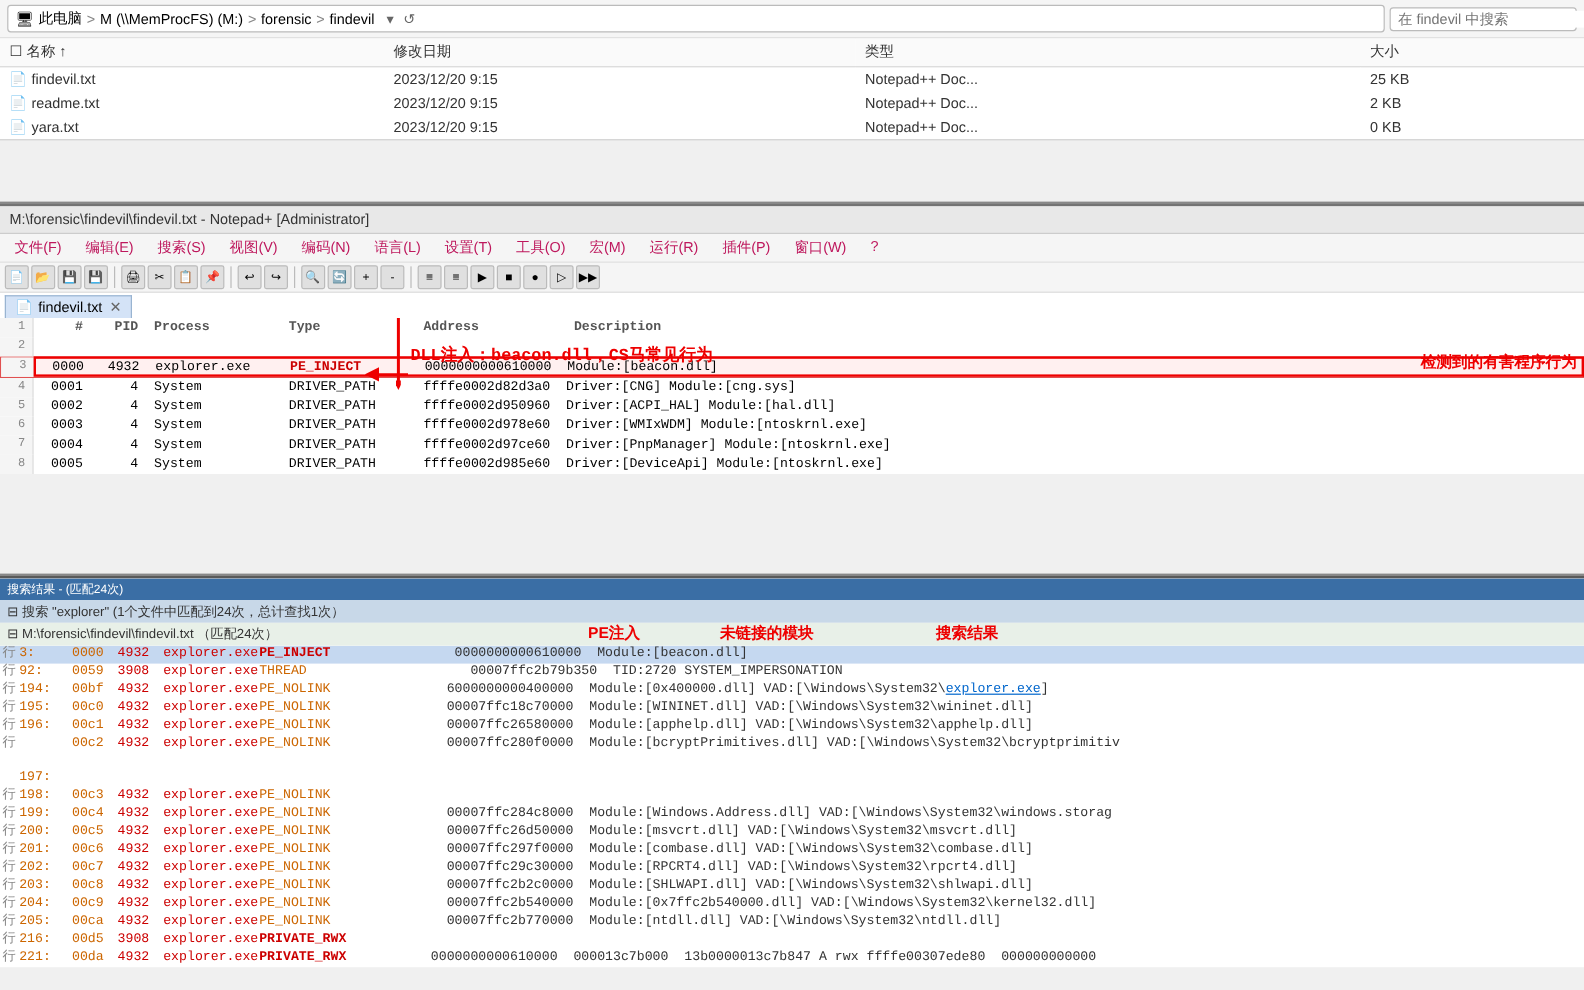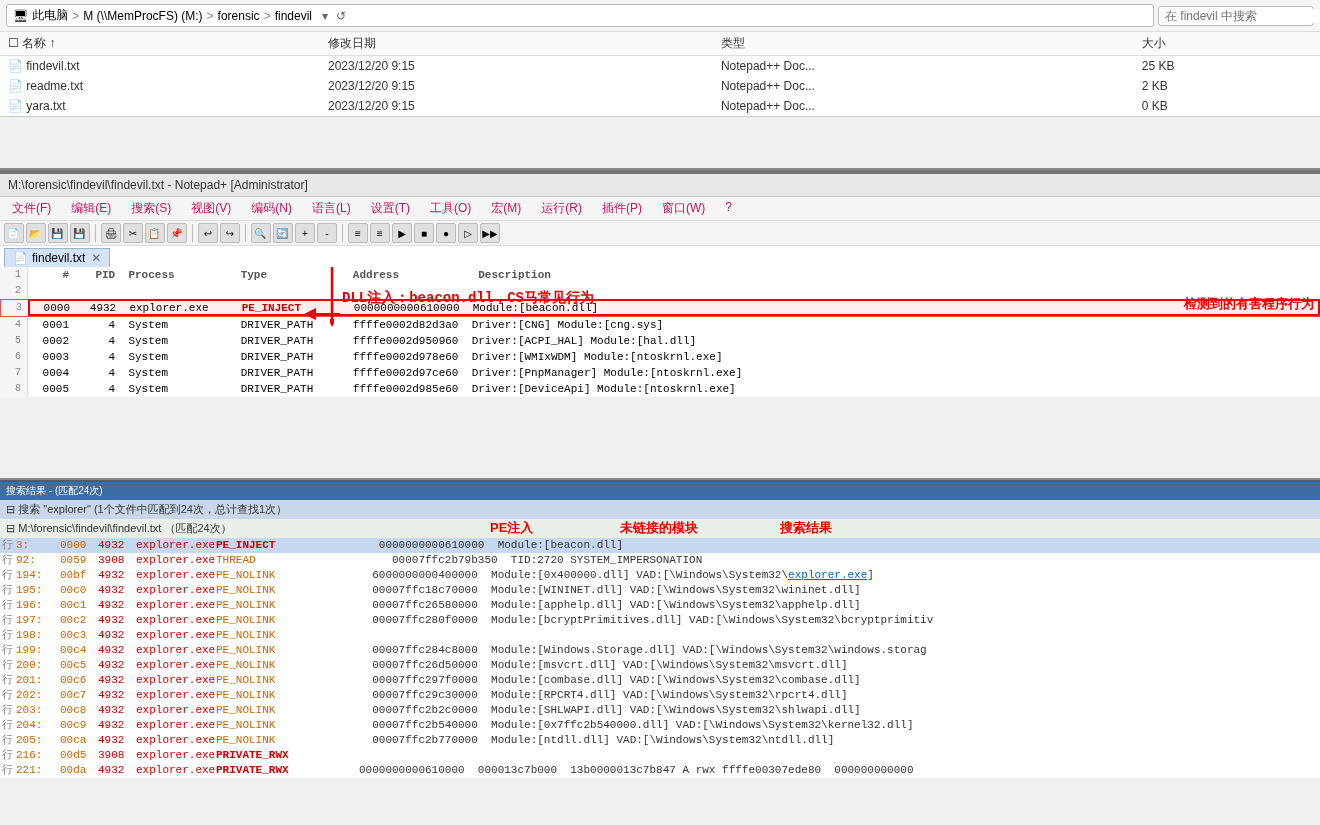--- a/index.html
+++ b/index.html
@@ -70,21 +70,21 @@
     }
     .file-table td {
       padding: 3px 8px;
       font-size: 12px;
       color: #333;
     }
 
     
     .notepad-window {
       background: #fff;
-      border-top: 4px solid #737373;
+      border-top: 2px solid #737373;
     }
     .notepad-titlebar {
       background: #e8e8e8;
       padding: 4px 8px;
       font-size: 12px;
       border-bottom: 1px solid #ccc;
       color: #333;
     }
     .notepad-menubar {
       display: flex;
@@ -423,21 +423,21 @@
       <div class="search-results-subheader">
         <span>⊟</span>
         <span>搜索 "explorer"  (1个文件中匹配到24次，总计查找1次）</span>
       </div>
       <div class="search-results-subheader2" style="position:relative;">
         <span>⊟</span>
         <span>M:\forensic\findevil\findevil.txt  （匹配24次）</span>
 
         
         <span style="position:absolute; left:490px; top:0; font-family:Arial,sans-serif; font-size:13px; font-weight:bold; color:#e00; pointer-events:none;">PE注入</span>
-        <span style="position:absolute; left:620px; top:0; font-family:Arial,sans-serif; font-size:13px; font-weight:bold; color:#e00; pointer-events:none;">未链接的模块</span>
+        <span style="position:absolute; left:600px; top:0; font-family:Arial,sans-serif; font-size:13px; font-weight:bold; color:#e00; pointer-events:none;">未链接的模块</span>
         <span style="position:absolute; left:780px; top:0; font-family:Arial,sans-serif; font-size:13px; font-weight:bold; color:#e00; pointer-events:none;">搜索结果</span>
       </div>
 
       <div id="search-rows" style="overflow:hidden;">
       <div class="result-row-line sel">
     <span class="rl-prefix">行</span>
     <span class="rl-linenum" style="min-width:44px;">3:</span>
     <span class="rl-num2">0000</span>
     <span style="min-width:38px;color:#cc0000;">4932</span>
     <span class="rl-proc">explorer.exe</span>
@@ -475,21 +475,21 @@
     <span class="rl-prefix">行</span>
     <span class="rl-linenum" style="min-width:44px;">196:</span>
     <span class="rl-num2">00c1</span>
     <span style="min-width:38px;color:#cc0000;">4932</span>
     <span class="rl-proc">explorer.exe</span>
     <span style="min-width:110px;color:#cc6600;">PE_NOLINK</span>
     <span class="rl-rest">       00007ffc26580000  Module:[apphelp.dll] VAD:[\Windows\System32\apphelp.dll]</span>
   </div>
           <div class="result-row-line">
     <span class="rl-prefix">行</span>
-    <span class="rl-linenum" style="min-width:44px;">197:</span>
+    <span class="rl-linenum" style="min-width:44px;margin-top:28px;">197:</span>
     <span class="rl-num2">00c2</span>
     <span style="min-width:38px;color:#cc0000;">4932</span>
     <span class="rl-proc">explorer.exe</span>
     <span style="min-width:110px;color:#cc6600;">PE_NOLINK</span>
     <span class="rl-rest">       00007ffc280f0000  Module:[bcryptPrimitives.dll] VAD:[\Windows\System32\bcryptprimitiv</span>
   </div>
           <div class="result-row-line">
     <span class="rl-prefix">行</span>
     <span class="rl-linenum" style="min-width:44px;">198:</span>
     <span class="rl-num2">00c3</span>
@@ -497,21 +497,21 @@
     <span class="rl-proc">explorer.exe</span>
     <span style="min-width:110px;color:#cc6600;">PE_NOLINK</span>
   </div>
           <div class="result-row-line">
     <span class="rl-prefix">行</span>
     <span class="rl-linenum" style="min-width:44px;">199:</span>
     <span class="rl-num2">00c4</span>
     <span style="min-width:38px;color:#cc0000;">4932</span>
     <span class="rl-proc">explorer.exe</span>
     <span style="min-width:110px;color:#cc6600;">PE_NOLINK</span>
-    <span class="rl-rest">       00007ffc284c8000  Module:[Windows.Storage.dll] VAD:[\Windows\System32\windows.storag</span>
+    <span class="rl-rest">       00007ffc284c8000  Module:[Windows.Address.dll] VAD:[\Windows\System32\windows.storag</span>
   </div>
           <div class="result-row-line">
     <span class="rl-prefix">行</span>
     <span class="rl-linenum" style="min-width:44px;">200:</span>
     <span class="rl-num2">00c5</span>
     <span style="min-width:38px;color:#cc0000;">4932</span>
     <span class="rl-proc">explorer.exe</span>
     <span style="min-width:110px;color:#cc6600;">PE_NOLINK</span>
     <span class="rl-rest">       00007ffc26d50000  Module:[msvcrt.dll] VAD:[\Windows\System32\msvcrt.dll]</span>
   </div>

